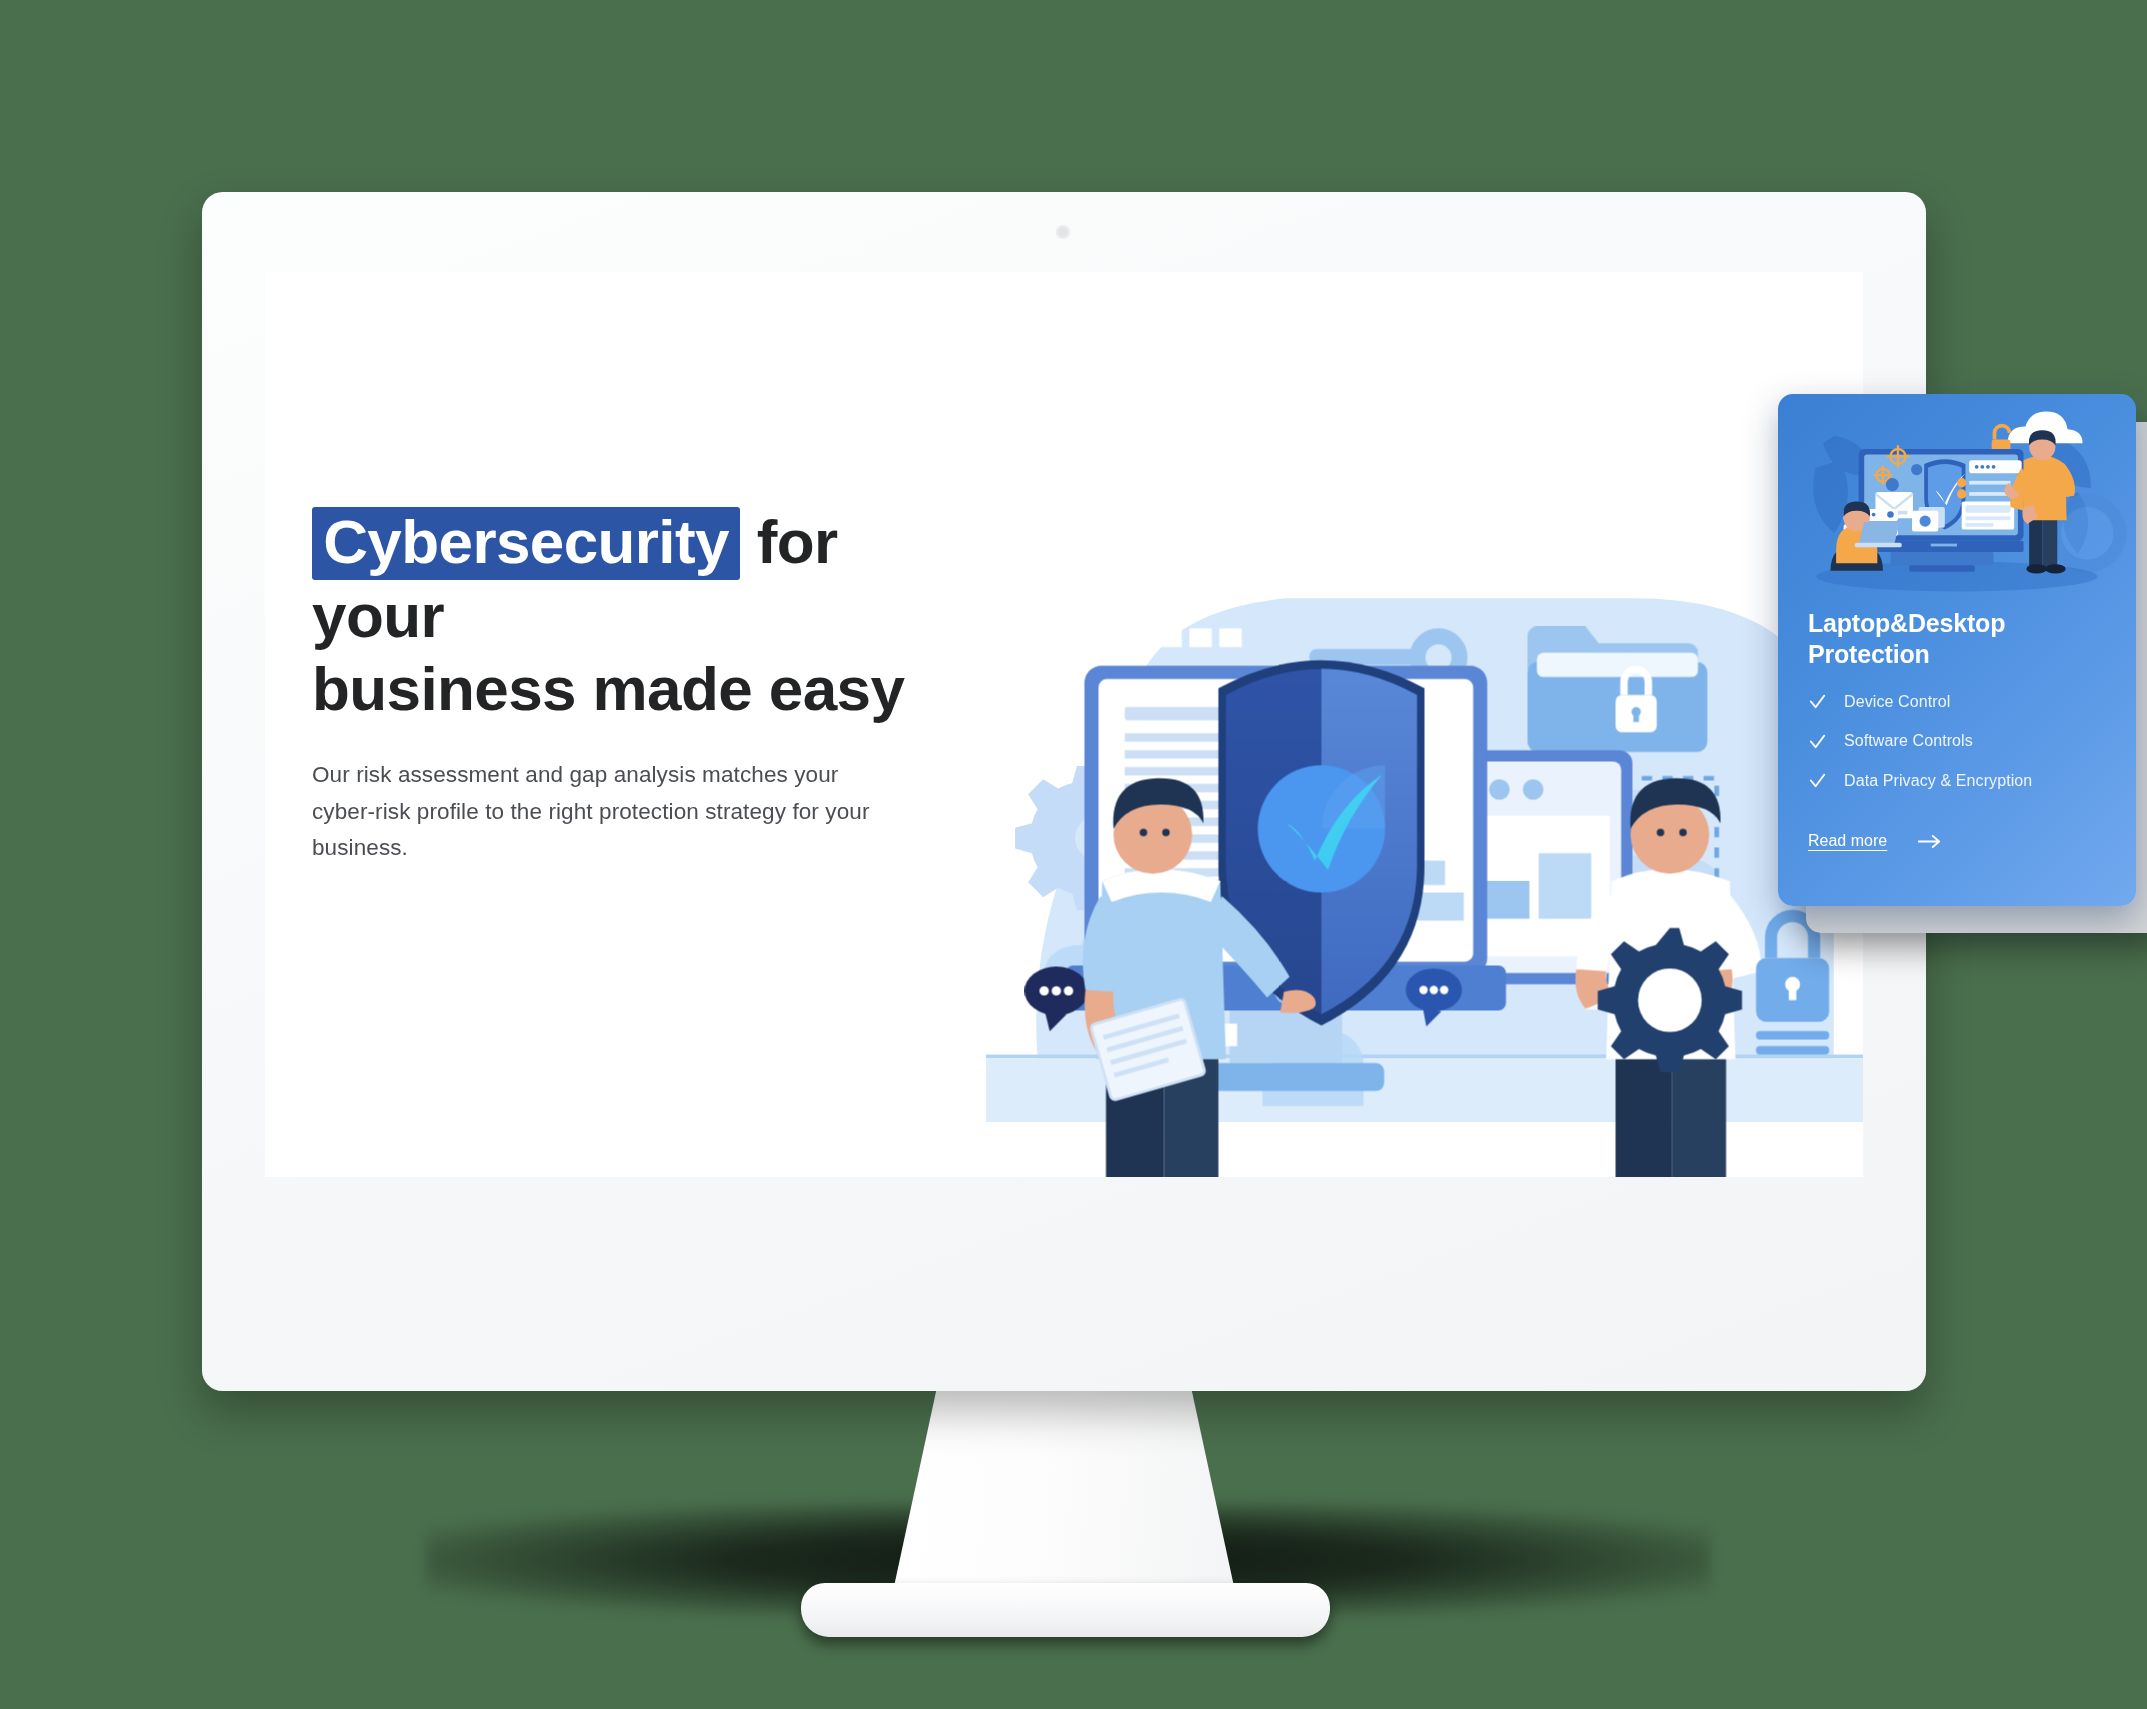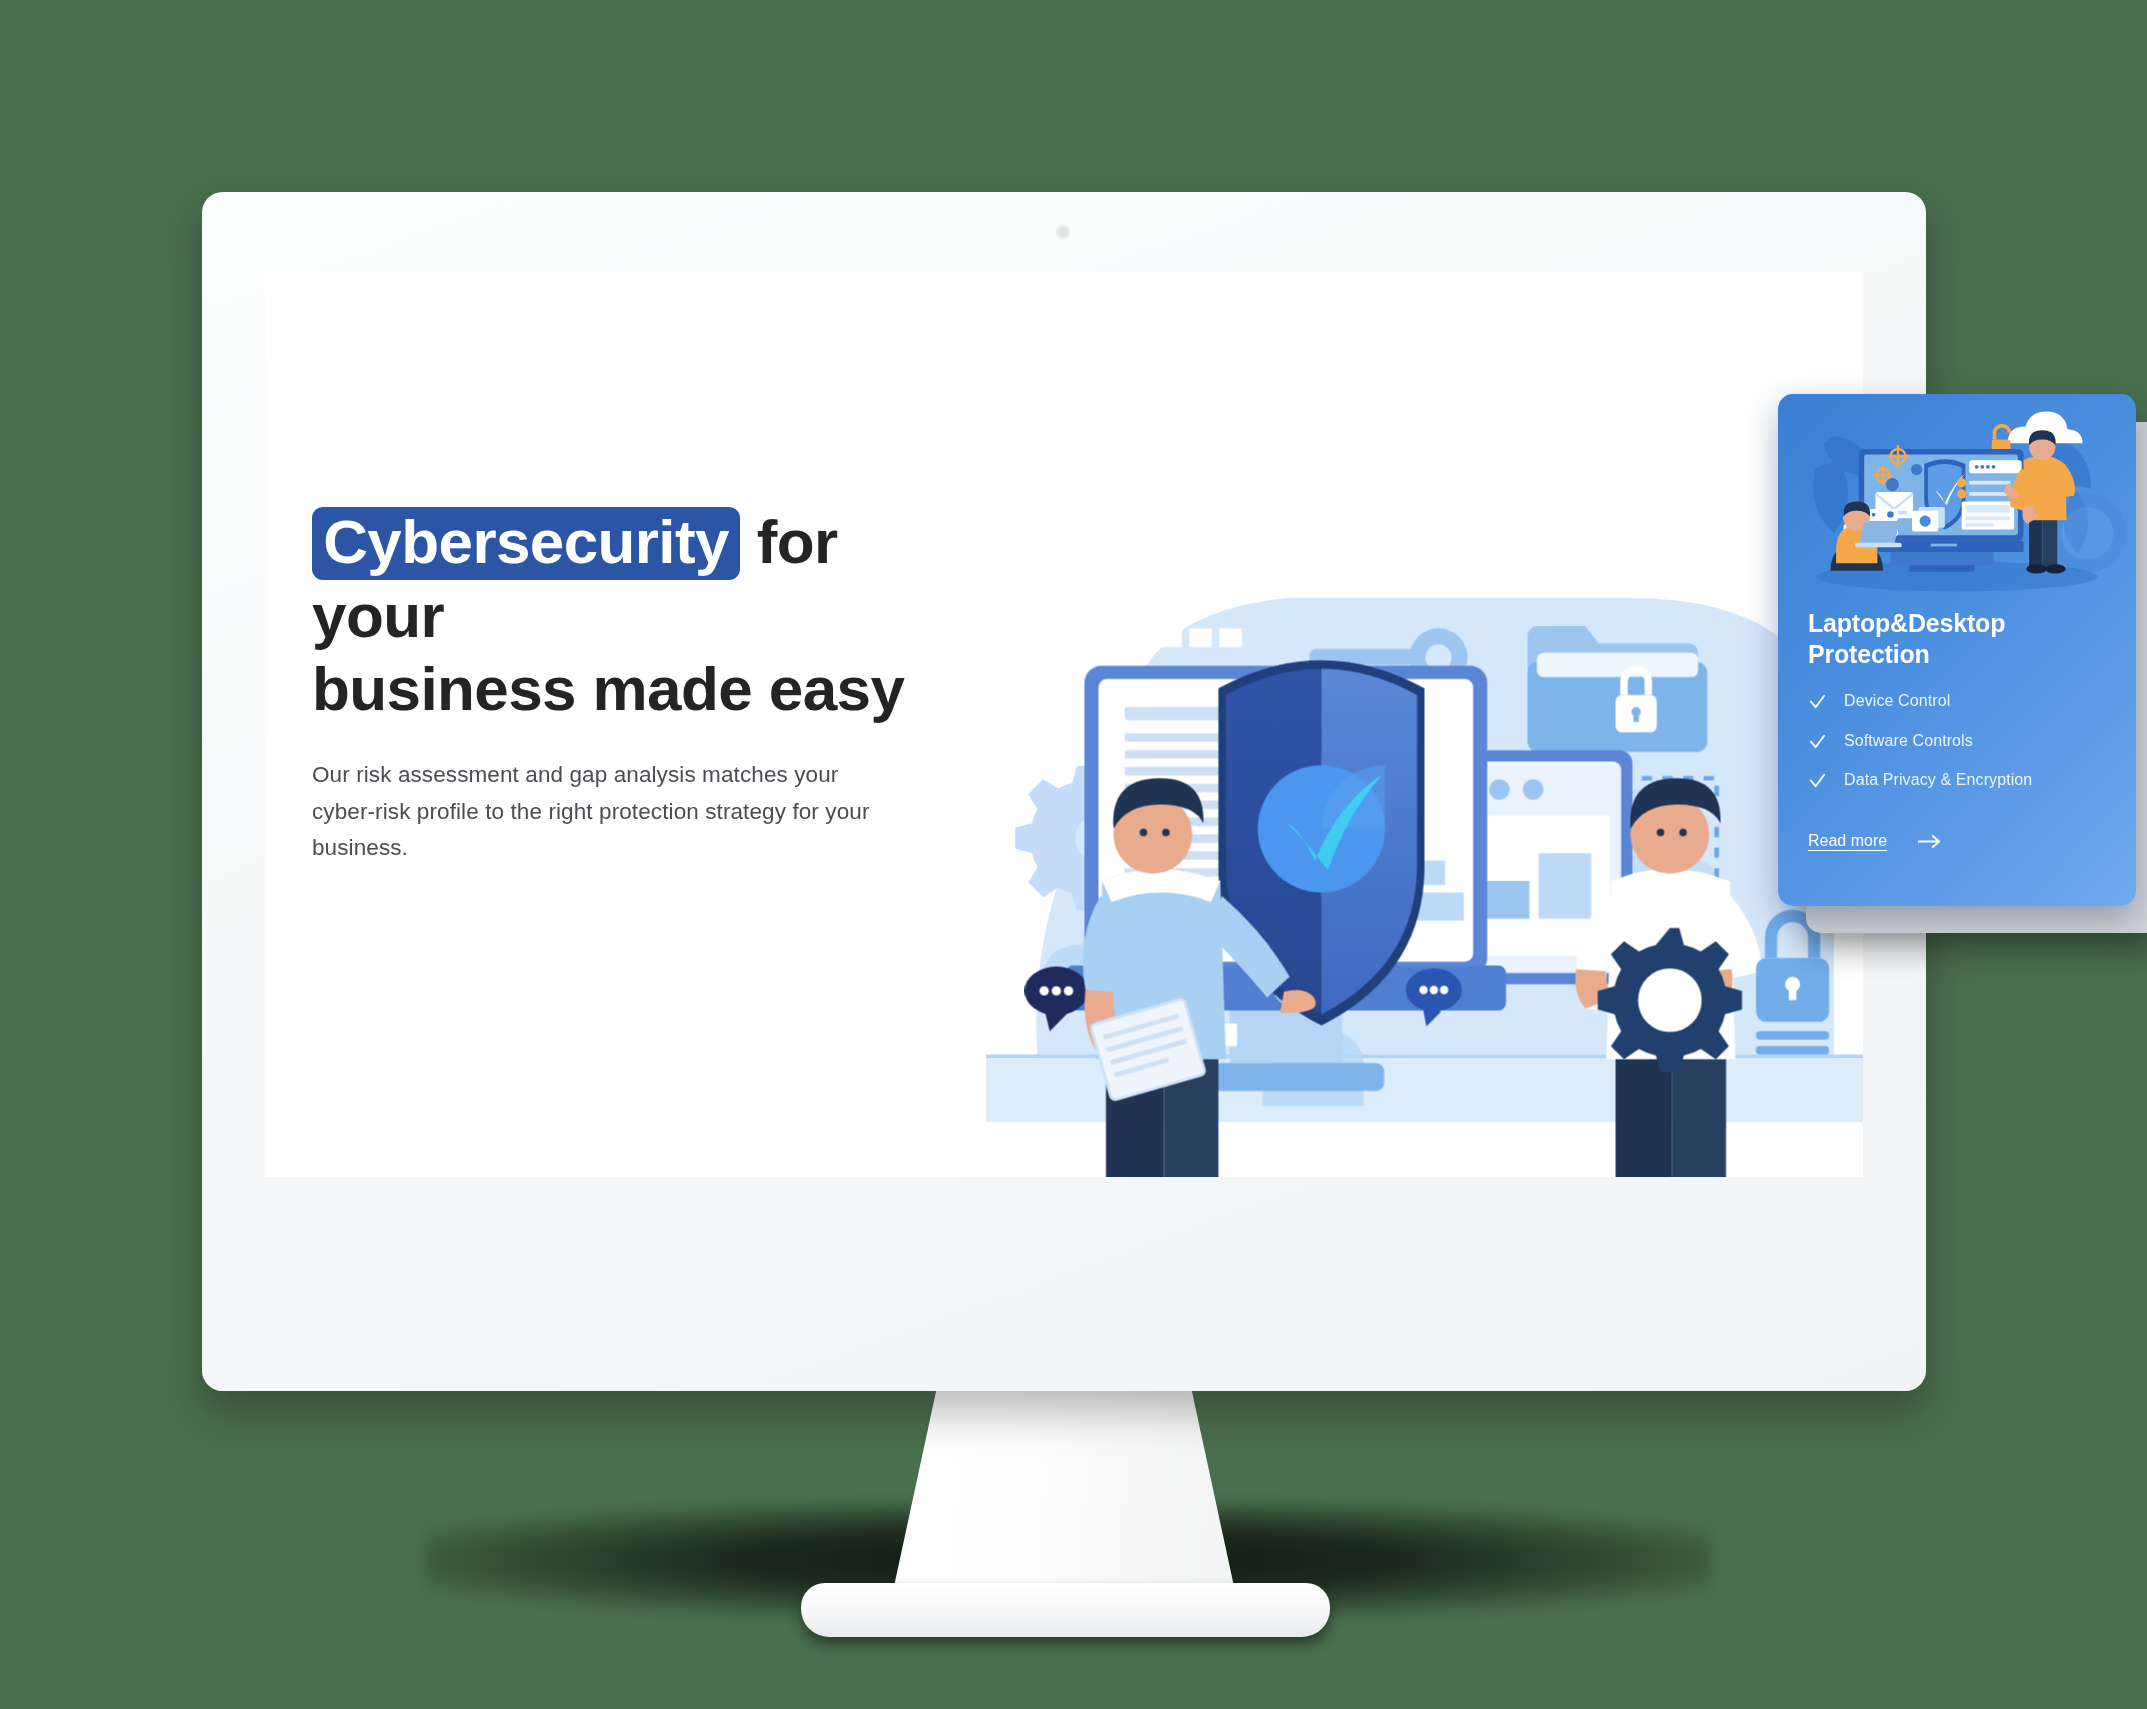--- a/index.html
+++ b/index.html
@@ -101,21 +101,21 @@
 
   
   .hero-text { position: absolute; left: 47px; top: 234px; width: 656px; }
   .hero-title {
     font-size: 62px; font-weight: 800; line-height: 1.17;
     color: #222426; letter-spacing: -0.6px;
   }
   .hl {
     background: #2d55a6; color: #ffffff;
     padding: 1.9px 11.2px 5.6px 11.2px; display: inline-block;
-    line-height: 1.06; border-radius: 11px;
+    line-height: 1.06; border-radius: 3px;
   }
   .hero-sub {
     margin-top: 32px;
     font-size: 22.5px; line-height: 1.62; color: #4a4d52;
     max-width: 581px; letter-spacing: 0.1px;
   }
   .cta {
     margin-top: 54px;
     display: inline-block;
     background: #2651a4; color: #fff;
@@ -147,21 +147,21 @@
     padding-left: 40px;
   }
   .card-illu { position: absolute; left: 0; top: 7.5px; width: 358px; height: 197px; }
   .card-title {
     position: absolute; left: 30px; top: 214px; width: 300px;
     color: #ffffff; font-size: 25px; font-weight: 700; line-height: 1.22;
     letter-spacing: -0.2px;
   }
   .card-list { position: absolute; left: 30px; top: 298px; width: 309px; }
   .card-li {
-    display: flex; align-items: flex-start; gap: 17px;
+    display: flex; align-items: center; gap: 17px;
     margin-bottom: 20.6px;
     color: #eef5fd; font-size: 16px; letter-spacing: 0.1px;
   }
   .chk { width: 19px; height: 19px; flex: 0 0 19px; }
   .read-more {
     position: absolute; left: 30px; top: 438px;
     display: flex; align-items: center; gap: 31px;
     color: #ffffff; font-size: 16px; cursor: pointer;
   }
   .read-more span.rl { text-decoration: underline; text-underline-offset: 3.7px; }

